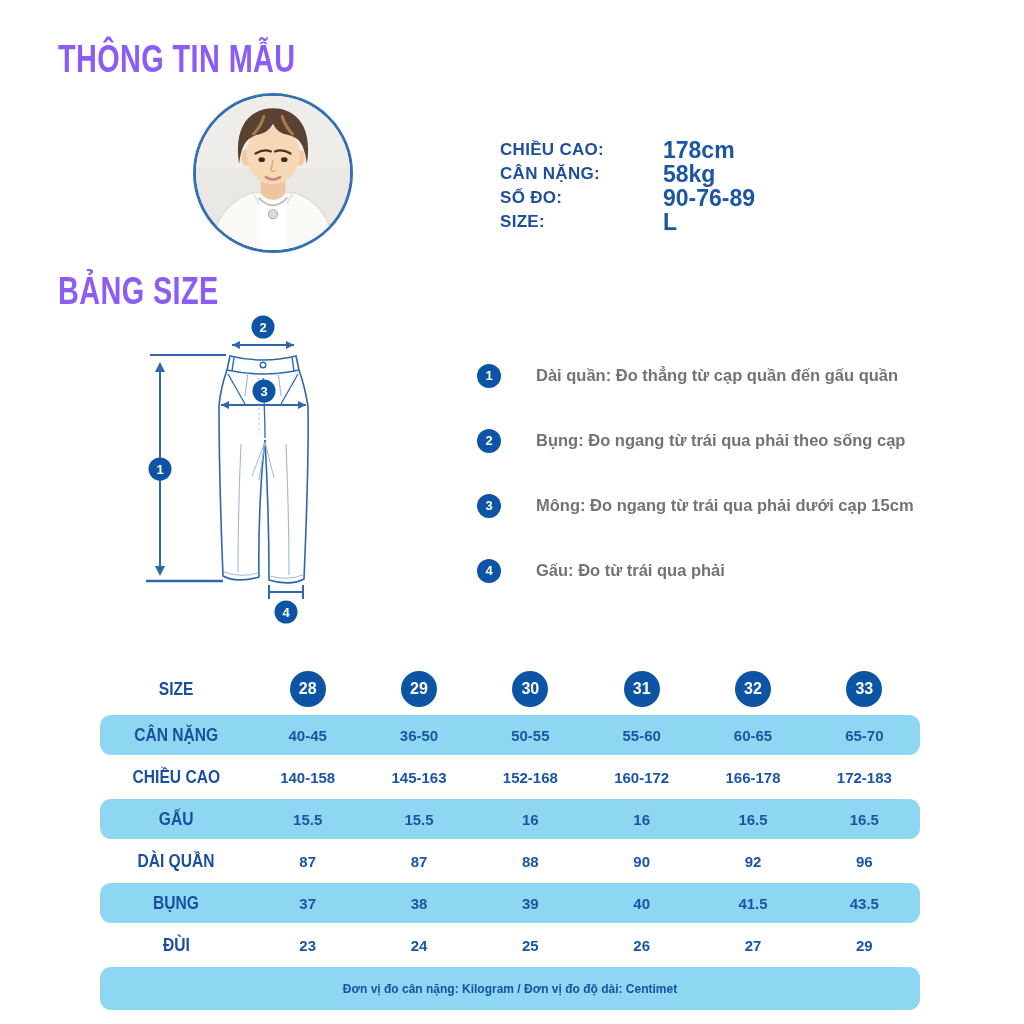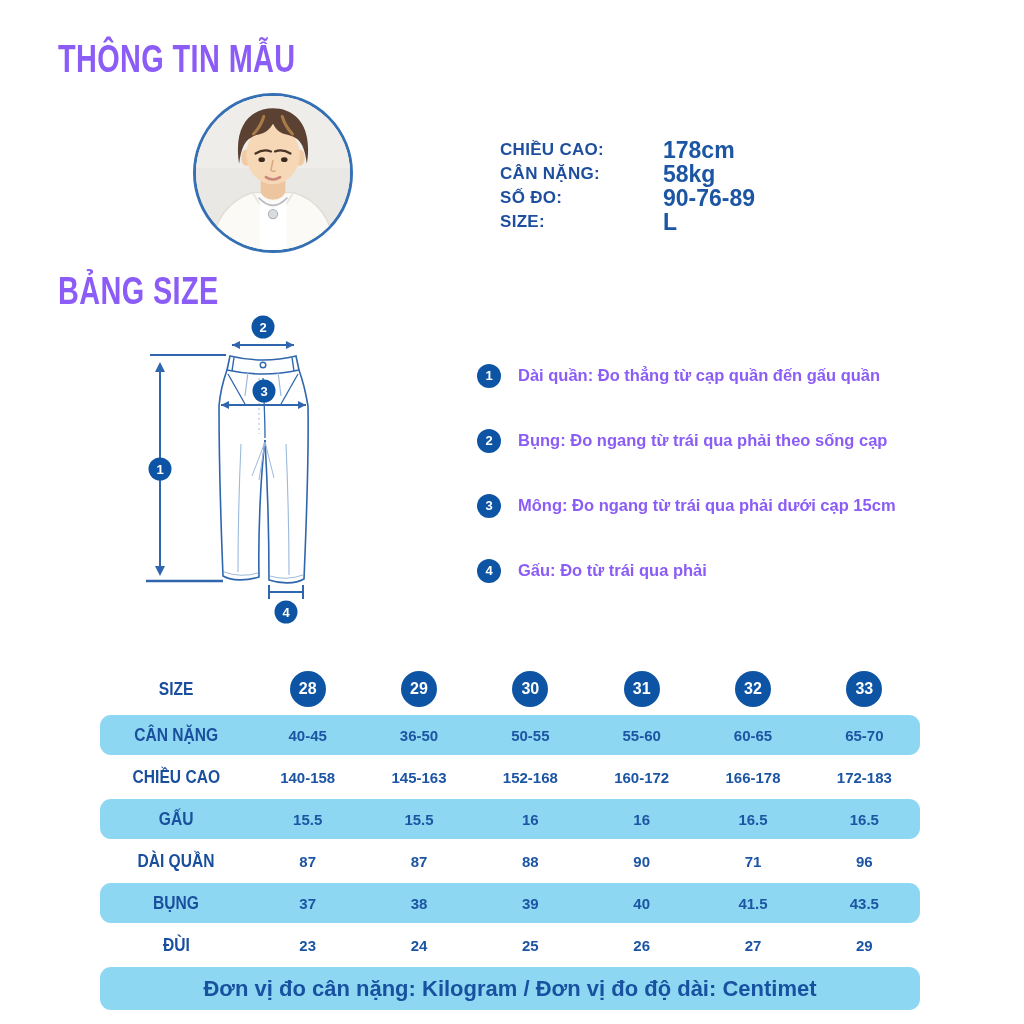--- a/index.html
+++ b/index.html
@@ -23,33 +23,33 @@
   .minfo-value{color:#1b55a3;font-size:23px;font-weight:700;}
 
   
   .diagram{position:absolute;left:128px;top:308px;width:230px;height:322px;}
 
   
   .legend{position:absolute;left:477px;top:363px;}
   .legend-item{display:flex;align-items:center;height:25px;margin-bottom:40px;}
   .lg-badge{width:24px;height:24px;border-radius:50%;background:#0d55a4;color:#fff;
             font-size:13px;font-weight:700;display:flex;align-items:center;justify-content:center;flex-shrink:0;}
-  .lg-text{margin-left:17px;color:#8b5cf6;font-size:16.5px;font-weight:700;white-space:nowrap;}
+  .lg-text{margin-left:35px;color:#737373;font-size:16.5px;font-weight:700;white-space:nowrap;}
 
   
   .stable{position:absolute;left:100px;top:664px;width:820px;}
   .trow{display:grid;grid-template-columns:152px repeat(6,1fr);align-items:center;height:42px;}
   .trow.header{height:50px;}
   .trow.blue{background:#8ed7f2;border-radius:11px;height:40px;margin:1px 0;}
   .tlabel{justify-self:center;color:#1a4f9d;font-size:19px;font-weight:700;white-space:nowrap;}
   .tcell{justify-self:center;color:#1b55a3;font-size:15px;font-weight:700;}
   .size-badge{justify-self:center;width:36px;height:36px;border-radius:50%;background:#0d55a4;color:#fff;
               font-size:16px;font-weight:700;display:flex;align-items:center;justify-content:center;}
   .tfooter{margin-top:1px;height:43px;background:#8ed7f2;border-radius:11px;display:flex;
-           align-items:center;justify-content:center;color:#17519f;font-size:22px;font-weight:700;}
+           align-items:center;justify-content:center;color:#17519f;font-size:12px;font-weight:700;}
 </style>
 </head>
 <body>
 
 <div class="page">
 
   <div class="h-title" style="left:58px;top:38px;">
     <span class="cond">THÔNG TIN MẪU</span>
   </div>
 
@@ -232,21 +232,21 @@
       <div class="tcell">16.5</div>
       <div class="tcell">16.5</div>
     </div>
 
     <div class="trow">
       <div class="tlabel"><span class="cond-c">DÀI QUẦN</span></div>
       <div class="tcell">87</div>
       <div class="tcell">87</div>
       <div class="tcell">88</div>
       <div class="tcell">90</div>
-      <div class="tcell">71</div>
+      <div class="tcell">92</div>
       <div class="tcell">96</div>
     </div>
 
     <div class="trow blue">
       <div class="tlabel"><span class="cond-c">BỤNG</span></div>
       <div class="tcell">37</div>
       <div class="tcell">38</div>
       <div class="tcell">39</div>
       <div class="tcell">40</div>
       <div class="tcell">41.5</div>

